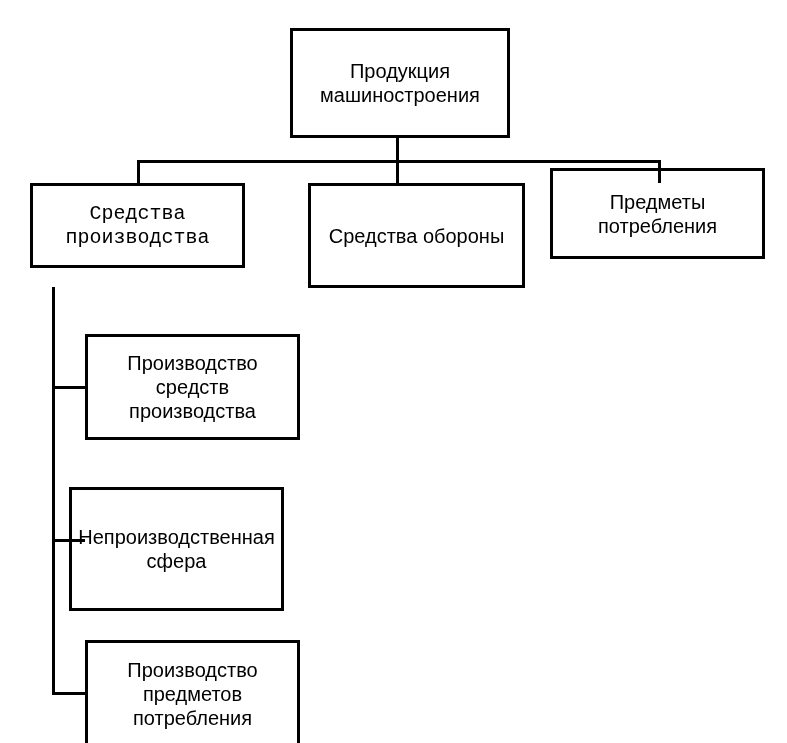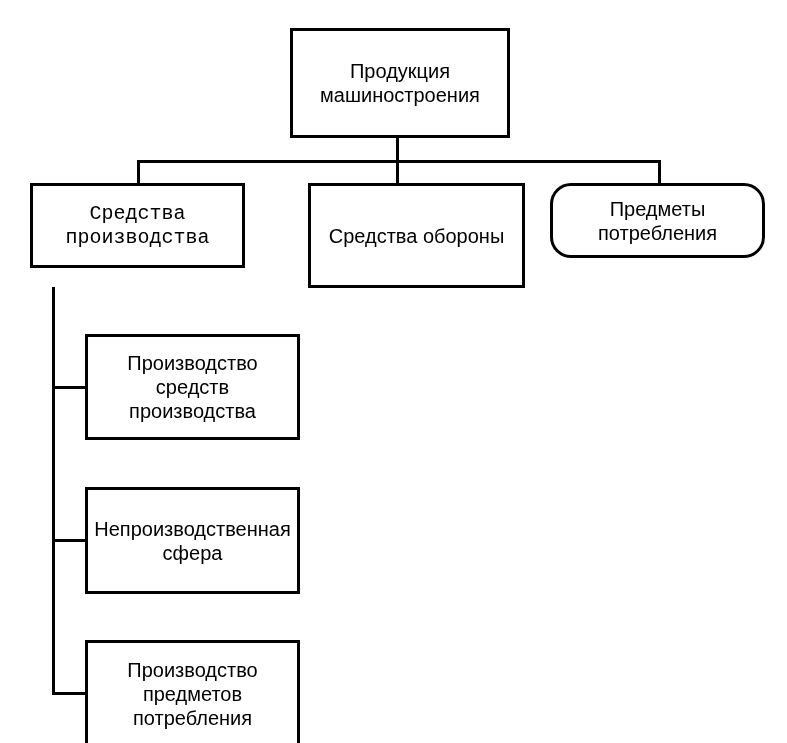--- a/index.html
+++ b/index.html
@@ -51,32 +51,32 @@
 
   <div class="node" style="left:30px; top:163px; width:215px; height:85px;font-family:Liberation Mono, monospace;">
     <span class="label">Средства
 производства</span>
   </div>
 
   <div class="node" style="left:308px; top:163px; width:217px; height:105px;">
     <span class="label">Средства обороны</span>
   </div>
 
-  <div class="node" style="left:550px; top:163px; width:215px; height:75px;border-radius:21px;">
+  <div class="node" style="left:550px; top:148px; width:215px; height:91px;">
     <span class="label">Предметы
 потребления</span>
   </div>
 
   <div class="node" style="left:85px; top:314px; width:215px; height:106px;">
     <span class="label">Производство
 средств
 производства</span>
   </div>
 
-  <div class="node" style="left:85px; top:467px; width:215px; height:107px;justify-content:flex-end;">
+  <div class="node" style="left:69px; top:467px; width:215px; height:124px;justify-content:flex-end;">
     <span class="label">Непроизводственная
 сфера</span>
   </div>
 
   <div class="node" style="left:85px; top:620px; width:215px; height:108px;">
     <span class="label">Производство
 предметов
 потребления</span>
   </div>
 

